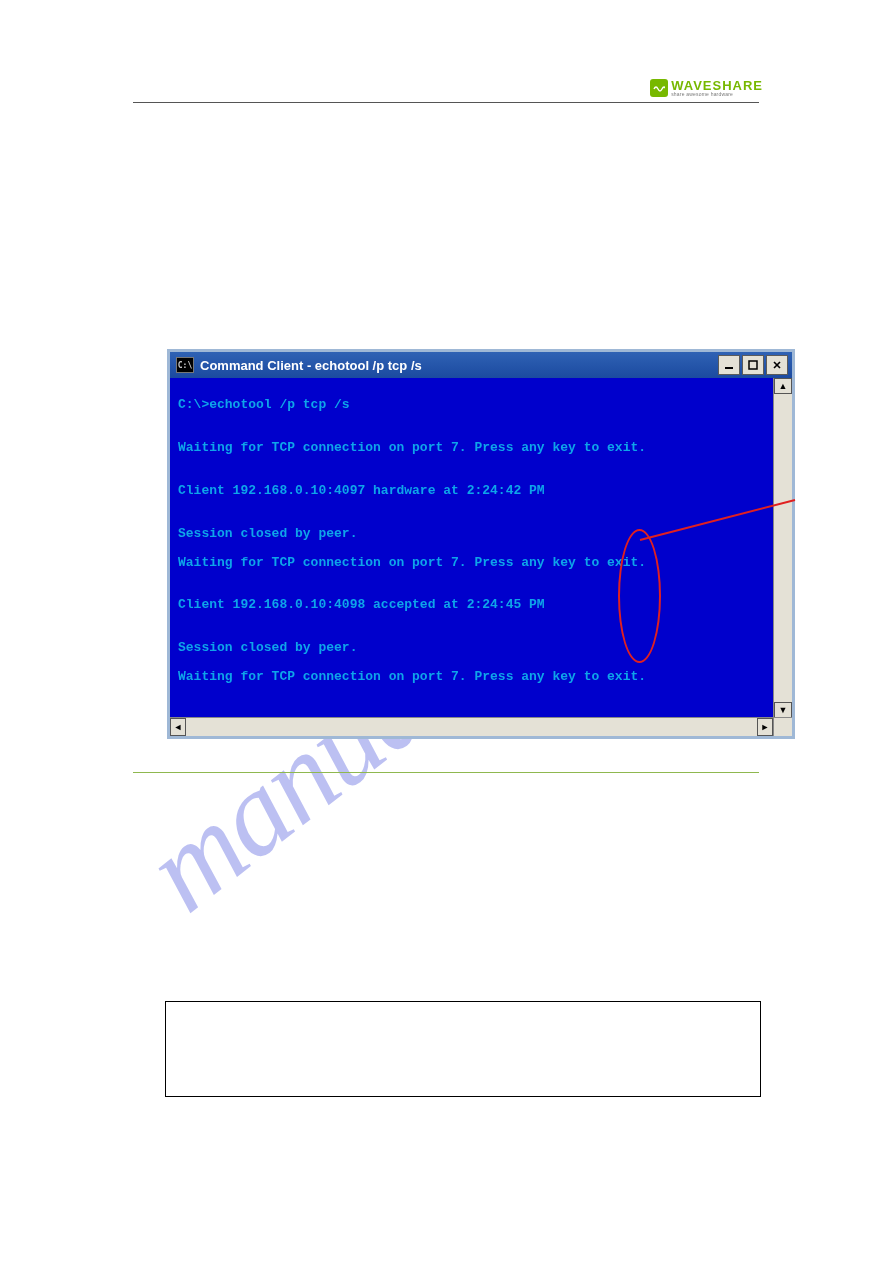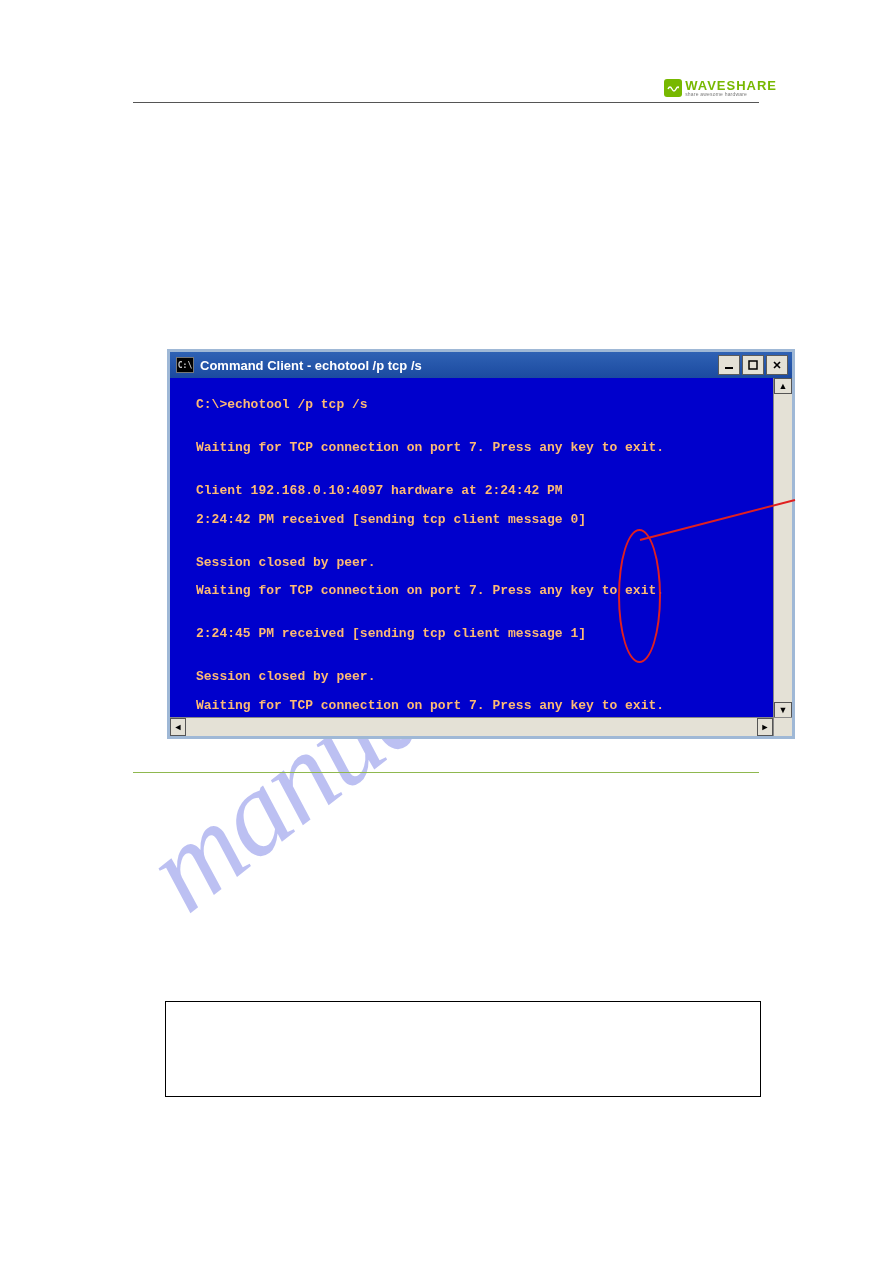--- a/index.html
+++ b/index.html
@@ -14,21 +14,21 @@
   }
   .page {
     position: relative;
     width: 893px;
     height: 1263px;
   }
   
   .logo {
     position: absolute;
     top: 78px;
-    right: 116px;
+    right: 130px;
     height: 20px;
     display: flex;
     align-items: center;
     margin-left: 13px;
   }
   .logo-badge {
     width: 18px;
     height: 18px;
     background: #77b800;
     border-radius: 3px;
@@ -100,25 +100,25 @@
     margin-left: 2px;
     display: flex; align-items: center; justify-content: center;
     font-family: Arial;
     font-size: 12px;
     color: #000;
   }
   .cmd-body {
     position: relative;
     height: calc(100% - 26px - 18px);
     background: #0000cc;
-    color: #fdba74;
+    color: #0ea5e9;
     font-family: "Courier New", monospace;
     font-size: 13px;
     font-weight: 700;
-    padding: 6px 26px;
+    padding: 6px 8px;
     line-height: 1.1;
     white-space: pre;
     overflow: hidden;
   }
   .cmd-body .line { display: block; }
   .cmd-vscroll {
     position: absolute;
     top: 26px;
     right: 0;
     bottom: 18px;
@@ -252,26 +252,25 @@
             <line x1="8" y1="2" x2="2" y2="8" stroke="#000" stroke-width="1.6"></line>
           </svg>
       </div>
     </div>
     <div class="cmd-body">
 <span class="line">C:\&gt;echotool /p tcp /s</span>
 <span class="line"></span>
 <span class="line">Waiting for TCP connection on port 7. Press any key to exit.</span>
 <span class="line"></span>
 <span class="line">Client 192.168.0.10:4097 hardware at 2:24:42 PM</span>
-<span class="line">2:24:42 PM received [sending tcp client message 0]</span>
 <span class="line"></span>
 <span class="line">Session closed by peer.</span>
 <span class="line">Waiting for TCP connection on port 7. Press any key to exit.</span>
 <span class="line"></span>
-<span class="line">2:24:45 PM received [sending tcp client message 1]</span>
+<span class="line">Client 192.168.0.10:4098 accepted at 2:24:45 PM</span>
 <span class="line"></span>
 <span class="line">Session closed by peer.</span>
 <span class="line">Waiting for TCP connection on port 7. Press any key to exit.</span>
 <span class="line"></span>
 
 
 <span class="line"></span>
 
 
     </div>

